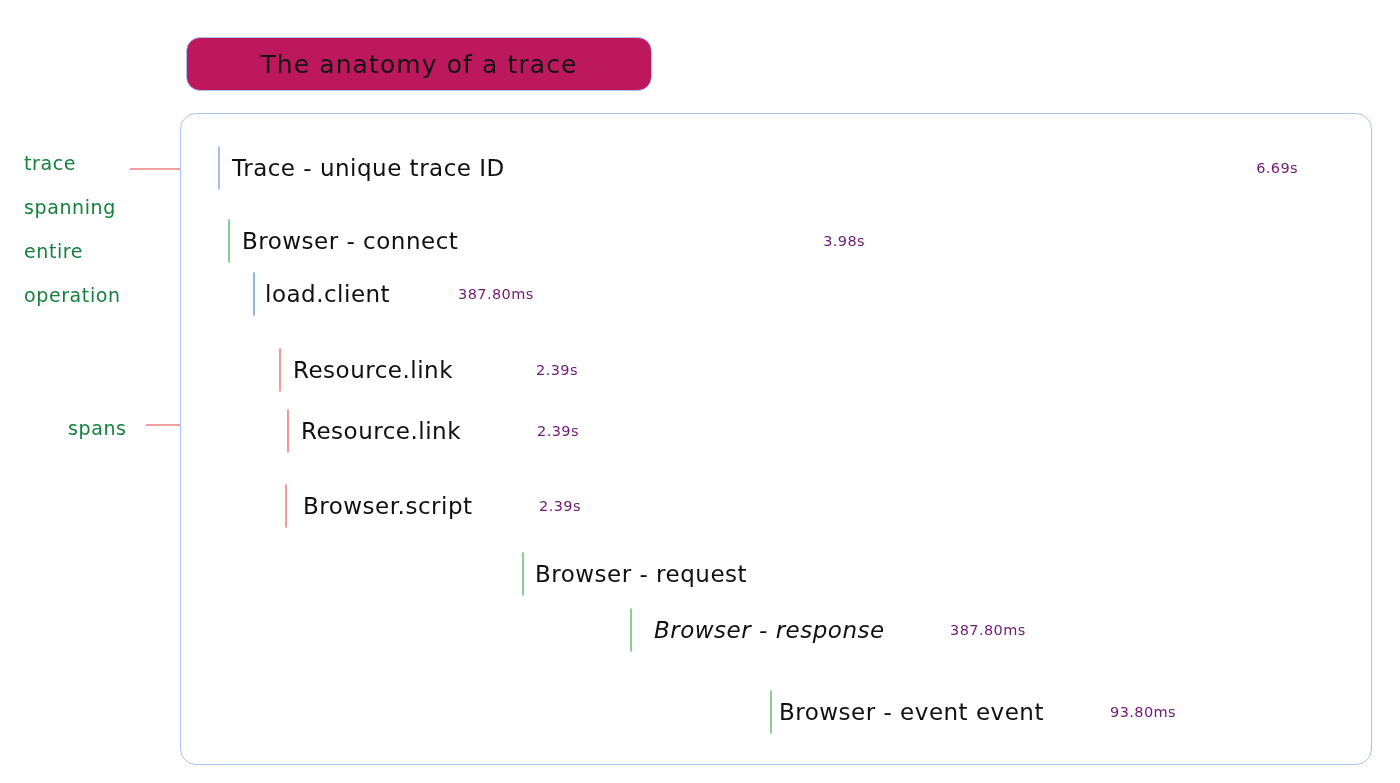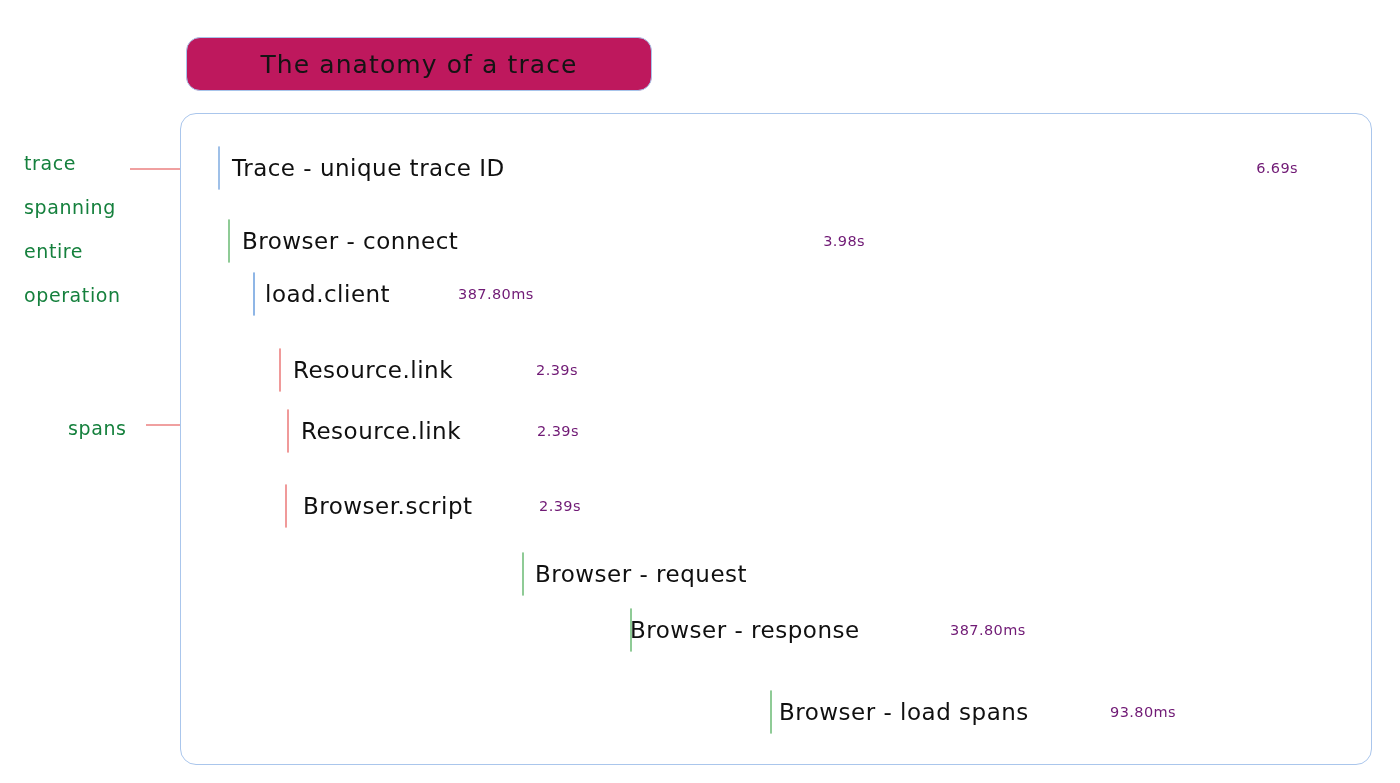--- a/index.html
+++ b/index.html
@@ -219,21 +219,21 @@
   <div class="span-duration" style="left:254px;">2.39s</div>
 </div>
 
 <div class="span-row" id="row-browser-request">
   <div class="span-bar theme-green"></div>
   <div class="span-label" style="left:13px;">Browser - request</div>
 </div>
 
 <div class="span-row" id="row-browser-response">
   <div class="span-bar theme-green"></div>
-  <div class="span-label" style="left:0;">Browser - response</div>
+  <div class="span-label" style="left:24px;font-style:italic;">Browser - response</div>
   <div class="span-duration" style="left:320px;">387.80ms</div>
 </div>
 
 <div class="span-row" id="row-browser-load">
   <div class="span-bar theme-green"></div>
-  <div class="span-label" style="left:9px;">Browser - load spans</div>
+  <div class="span-label" style="left:9px;">Browser - event event</div>
   <div class="span-duration" style="left:310px;margin-left:30px;">93.80ms</div>
 </div>
 
 </body></html>

